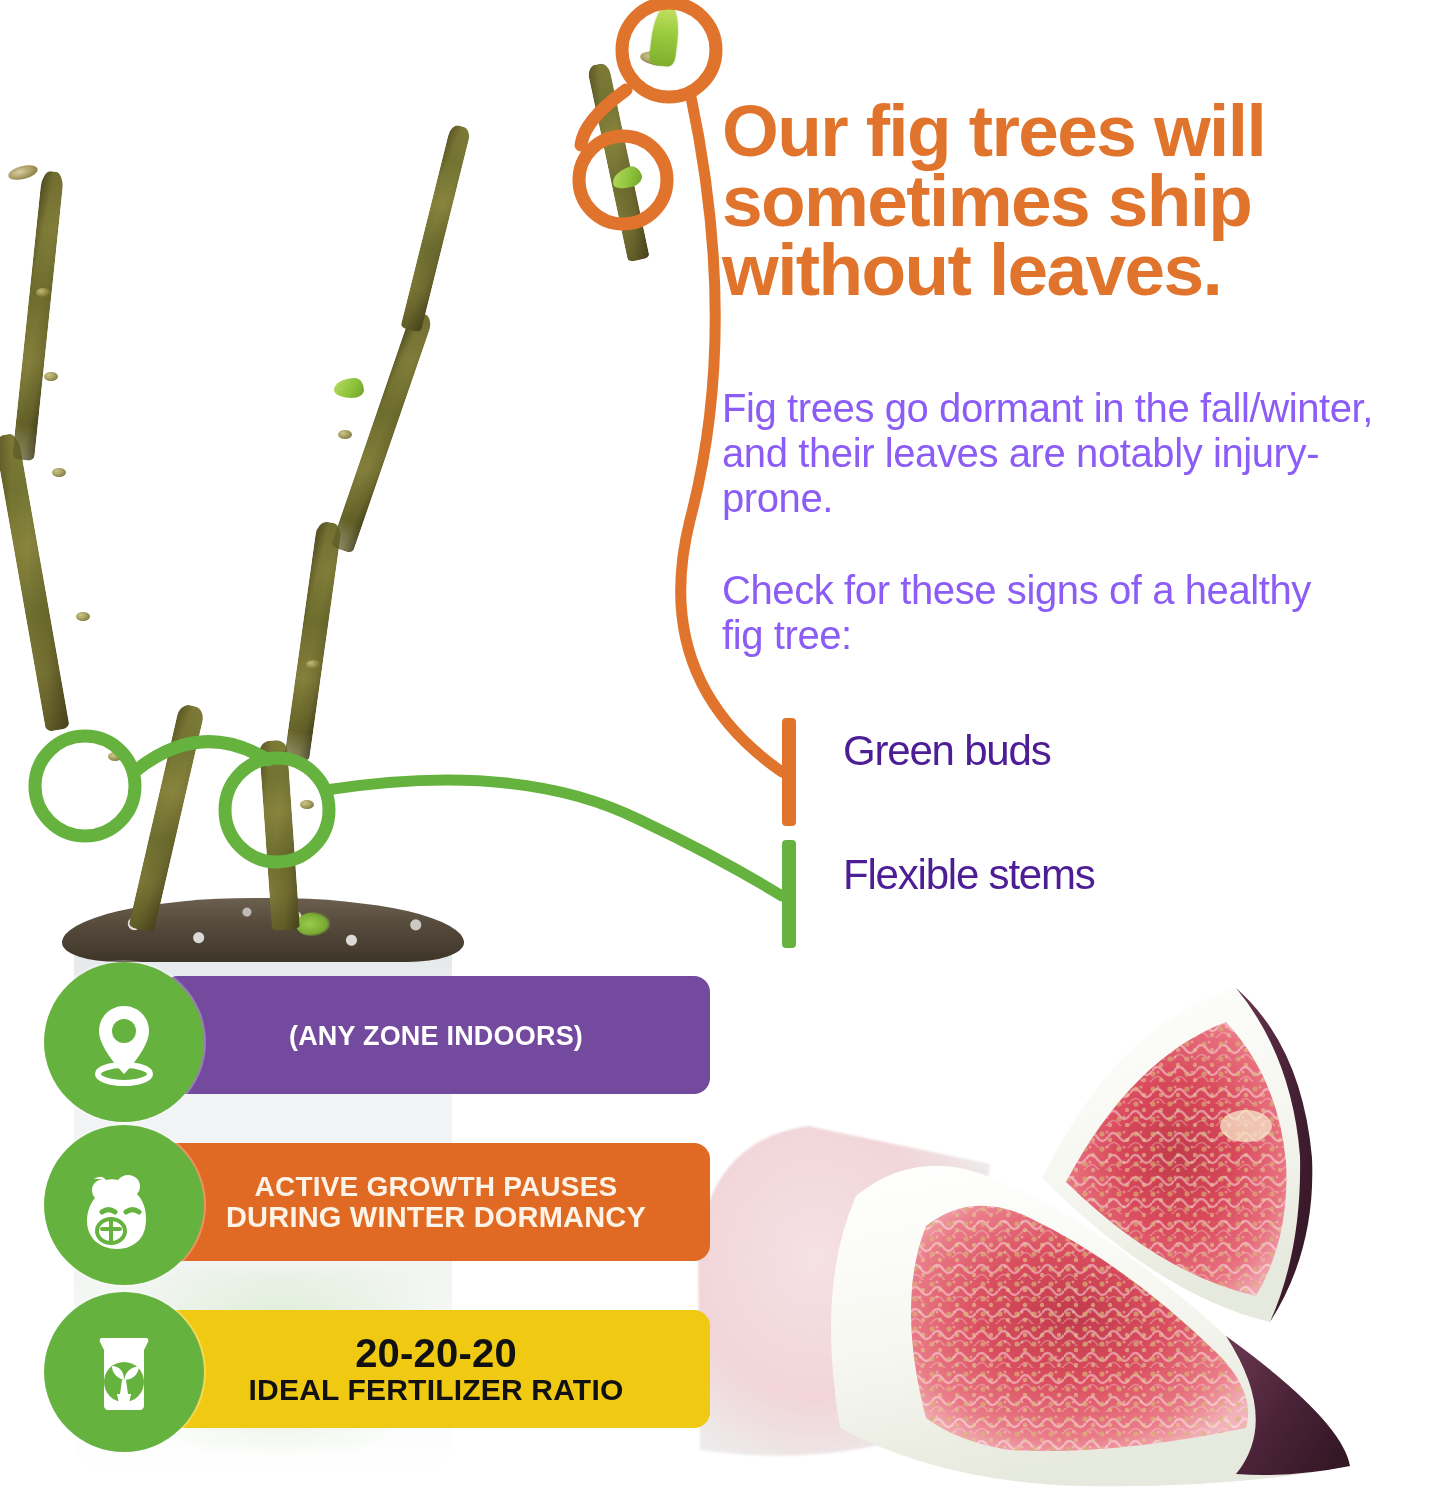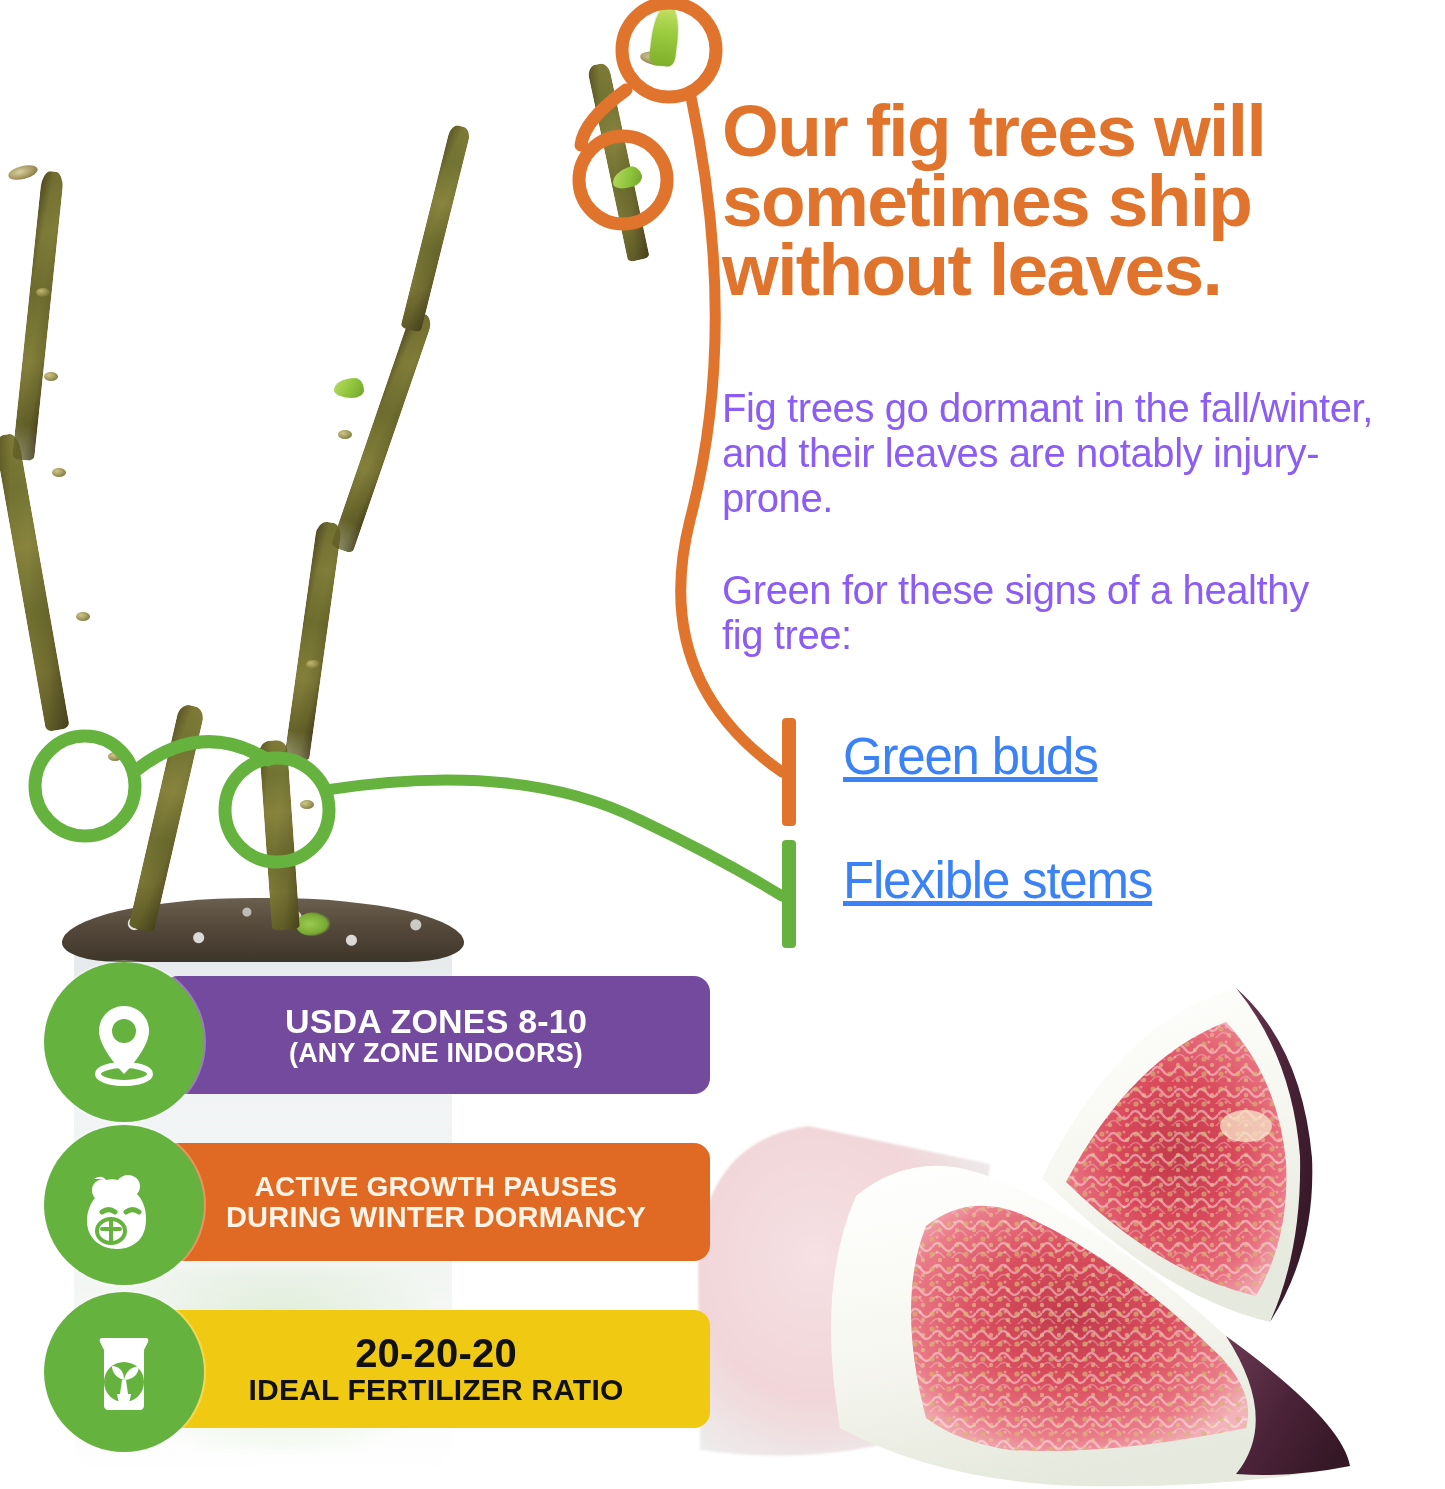--- a/index.html
+++ b/index.html
@@ -132,26 +132,25 @@
     font-size:40px;
     line-height:1.12;
     letter-spacing:-.4px;
     font-weight:400;
   }
   .para-1{left:722px;top:386px;width:660px;}
   .para-2{left:722px;top:568px;width:600px;}
 
   .callout{
     position:absolute;
-    color:#3b82f6;
-    font-size:51px;
+    color:#4c1d95;
+    font-size:42px;
     font-weight:400;
     letter-spacing:-1.2px;
     white-space:nowrap;
-    text-decoration:underline;
   }
   .callout-buds{left:843px;top:727px;}
   .callout-stems{left:843px;top:851px;}
 
   
   .badge{
     position:absolute;
     left:44px;
     width:666px;
     height:134px;
@@ -326,28 +325,27 @@
     <circle cx="85" cy="786" r="50" fill="none" stroke="#66b23f" stroke-width="13"></circle>
     <circle cx="277" cy="810" r="52" fill="none" stroke="#66b23f" stroke-width="13"></circle>
     <path d="M134,772 Q200,718 268,760" fill="none" stroke="#66b23f" stroke-width="13" stroke-linecap="round"></path>
     <path d="M326,790 Q520,760 640,820 Q720,858 782,896" fill="none" stroke="#66b23f" stroke-width="11" stroke-linecap="round"></path>
     <rect x="782" y="840" width="14" height="108" rx="4" fill="#66b23f"></rect>
   </svg>
 
   <div class="headline">Our fig trees will sometimes ship without leaves.</div>
 
   <div class="para para-1">Fig trees go dormant in the fall/winter, and their leaves are notably injury-prone.</div>
-  <div class="para para-2">Green for these signs of a healthy fig tree:</div>
+  <div class="para para-2">Check for these signs of a healthy fig tree:</div>
 
   <div class="callout callout-buds">Green buds</div>
   <div class="callout callout-stems">Flexible stems</div>
 
   <div class="badge badge-zone">
     <div class="pill">
-      <div class="t1">USDA ZONES 8-10</div>
       <div class="t2">(ANY ZONE INDOORS)</div>
     </div>
     <div class="disc">
       <svg width="96" height="96" viewBox="0 0 96 96">
         <path d="M48 12c-14 0-25 11-25 25 0 18 25 43 25 43s25-25 25-43c0-14-11-25-25-25z" fill="#ffffff"></path>
         <circle cx="48" cy="37" r="12" fill="#66b23f"></circle>
         <ellipse cx="48" cy="80" rx="26" ry="9" fill="none" stroke="#ffffff" stroke-width="6"></ellipse>
       </svg>
     </div>
   </div>

